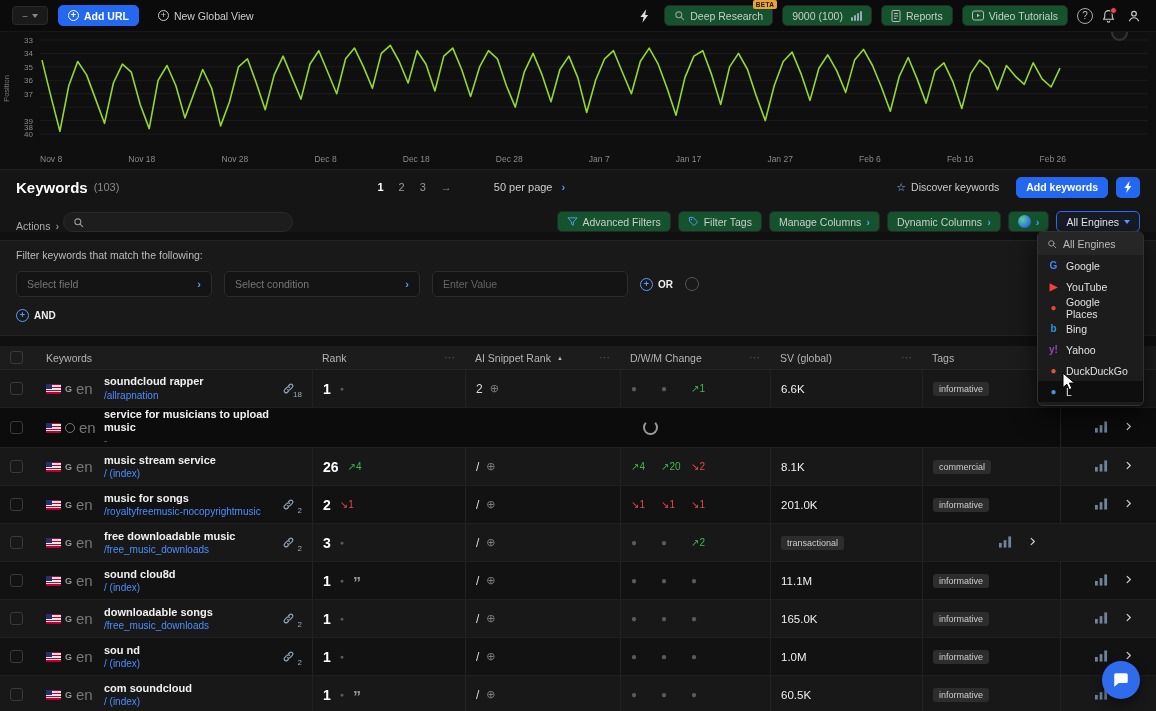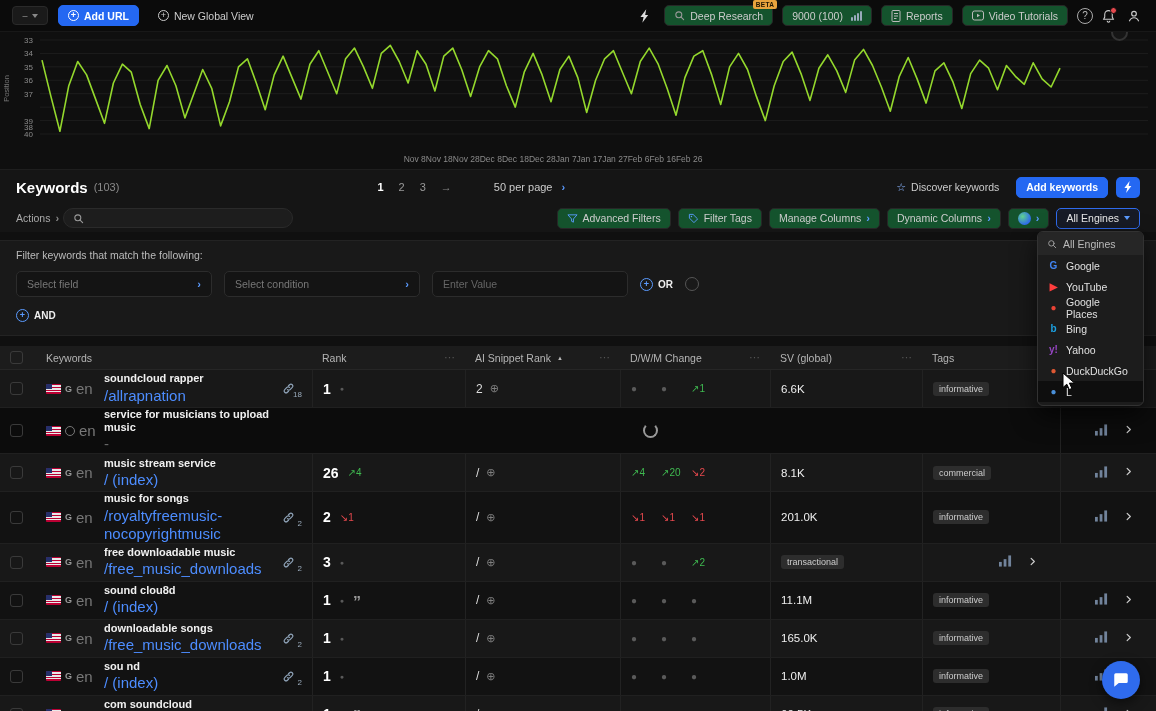--- a/index.html
+++ b/index.html
@@ -25,38 +25,38 @@
 .bell-dot{position:absolute;top:-2px;right:-2px;width:7px;height:7px;background:#e5484d;border-radius:50%;border:1.5px solid #0b0b0b}
 .battery{display:inline-flex;align-items:flex-end;gap:1px;margin-left:3px}
 .battery i{display:block;width:2px;background:#9ab;border-radius:1px}
 
 
 .chart{position:relative;height:138px;background:#0f0f0f;border-bottom:1px solid #1e1e1e}
 .pos-label{position:absolute;left:-16px;top:52px;transform:rotate(-90deg);font-size:7.5px;color:#777;width:44px;text-align:center}
 .y-axis{position:absolute;left:0;top:0;width:38px;height:112px}
 .y-axis span{position:absolute;right:5px;font-size:8px;color:#8a8a8a;transform:translateY(-50%)}
 #chart-svg{position:absolute;left:40px;top:2px}
-.x-axis{position:absolute;left:40px;right:8px;bottom:5px;display:flex;justify-content:center;font-size:8.5px;color:#8a8a8a;padding-right:82px}
+.x-axis{position:absolute;left:40px;right:8px;bottom:5px;display:flex;justify-content:space-between;font-size:8.5px;color:#8a8a8a;padding-right:82px}
 .chart-corner-btn{position:absolute;right:28px;top:-8px;width:17px;height:17px;border:2px solid #333;border-radius:50%;background:#151515}
 
 
 .kw-head{display:flex;align-items:center;height:34px;padding:0 16px;background:#151515}
 .kw-title{font-size:15px;font-weight:bold;color:#fff}
 .kw-count{font-size:11px;color:#8a8a8a;margin-left:6px}
 .pager{display:flex;align-items:center;gap:15px;margin-left:258px;font-size:11px;color:#999}
 .pager .page.active{color:#fff;font-weight:bold}
 .pager .next{color:#888;font-size:11px}
 .per-page{display:flex;align-items:center;gap:9px;margin-left:42px;font-size:11px;color:#ccc}
 .chev-blue{color:#5b9bff;font-size:11px;font-weight:bold}
 .kw-head-right{margin-left:auto;display:flex;align-items:center;gap:8px}
 .star-ico{color:#8ab4ff;font-size:11px}
 .bolt-btn{width:24px;height:21px;border-radius:5px;background:#2468f2;display:flex;align-items:center;justify-content:center;color:#fff}
 
 
-.toolbar{display:flex;align-items:center;height:28px;padding:0 16px;background:#151515;gap:4px}
+.toolbar{display:flex;align-items:flex-end;height:28px;padding:0 16px;background:#151515;gap:4px}
 .actions-lbl{font-size:10.5px;color:#aaa;display:flex;gap:5px;align-items:center}
 .search-input{width:230px;height:20px;background:#1d1d1d;border:1px solid #2a2a2a;border-radius:10px;display:flex;align-items:center;padding:0 9px;color:#888;gap:6px}
 .tb2-right{margin-left:auto;display:flex;align-items:center;gap:7px}
 .globe{width:13px;height:13px;border-radius:50%;background:radial-gradient(circle at 35% 35%,#5fd38d,#2f6bed 70%)}
 
 
 .filter-panel{background:#191919;border-top:1px solid #232323;border-bottom:1px solid #232323;padding:8px 16px 13px;margin-top:8px}
 .fp-title{font-size:10.5px;color:#bbb;margin-bottom:10px}
 .fp-row{display:flex;align-items:center;gap:12px}
 .fp-select,.fp-input{width:196px;height:26px;background:#141414;border:1px solid #2c2c2c;border-radius:5px;display:flex;align-items:center;justify-content:space-between;padding:0 10px;font-size:10.5px;color:#777}
@@ -81,21 +81,21 @@
 .cbx{width:13px;height:13px;border:1px solid #3a3a3a;border-radius:3px;background:transparent;display:inline-block}
 .kw-cell{gap:6px}
 .kw-meta{display:flex;align-items:center;gap:4px;width:52px;flex-shrink:0}
 .flag{width:15px;height:10px;background:repeating-linear-gradient(180deg,#b03 0 1.4px,#e9e9e9 1.4px 2.8px);position:relative;border-radius:1px;overflow:hidden;flex-shrink:0}
 .flag:before{content:"";position:absolute;left:0;top:0;width:6px;height:5px;background:#26306b}
 .g-ico{font-size:9px;color:#9a9a9a;font-weight:bold}
 .pending-ico{width:10px;height:10px;border:1.3px solid #777;border-radius:50%;display:inline-block}
 .lang{font-size:15px;color:#777}
 .kw-text{display:flex;flex-direction:column;gap:1px;line-height:1.2}
 .kw-name{font-size:11px;font-weight:bold;color:#f0f0f0;max-width:185px}
-.kw-url{font-size:15px;color:#4d8dff}
+.kw-url{font-size:10px;color:#4d8dff}
 .kw-url.dash{color:#666}
 .link-wrap{margin-left:auto;position:relative;padding-right:7px;display:flex}
 .link-sub{position:absolute;right:0;bottom:-4px;font-size:8px;color:#9ab}
 .rank-num{font-size:14px;font-weight:bold;color:#fff;margin-right:9px}
 .dot{color:#5a5a5a;font-size:7px}
 .up{color:#3fb950;font-size:10px}
 .down{color:#e5484d;font-size:10px}
 .quote{color:#999;font-size:16px;font-weight:bold;margin-left:9px;line-height:.4;padding-top:7px}
 .ai-val{font-size:12px;color:#ddd;margin-right:7px}
 .target{color:#7e7e7e;font-size:11px}

